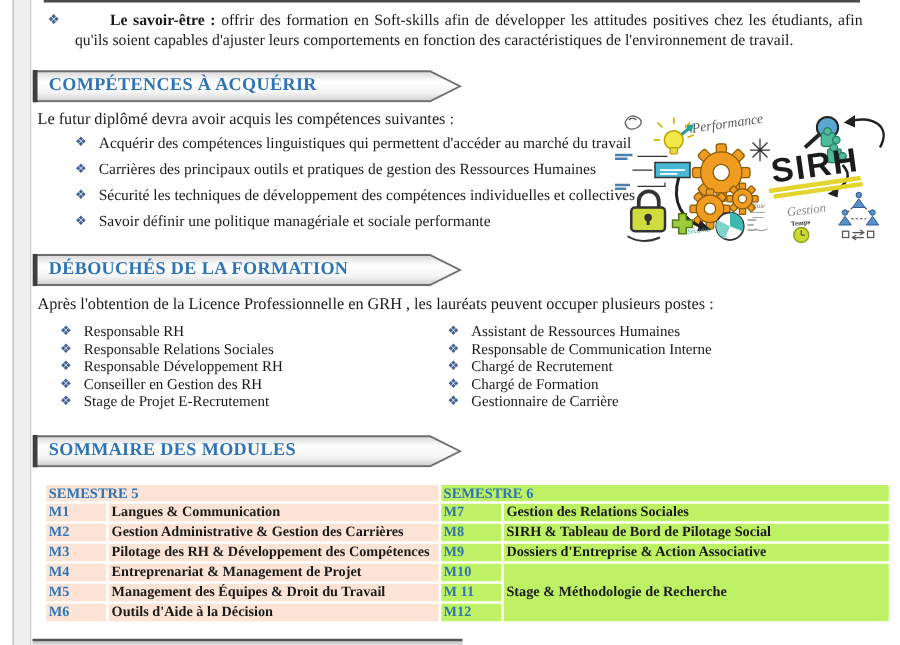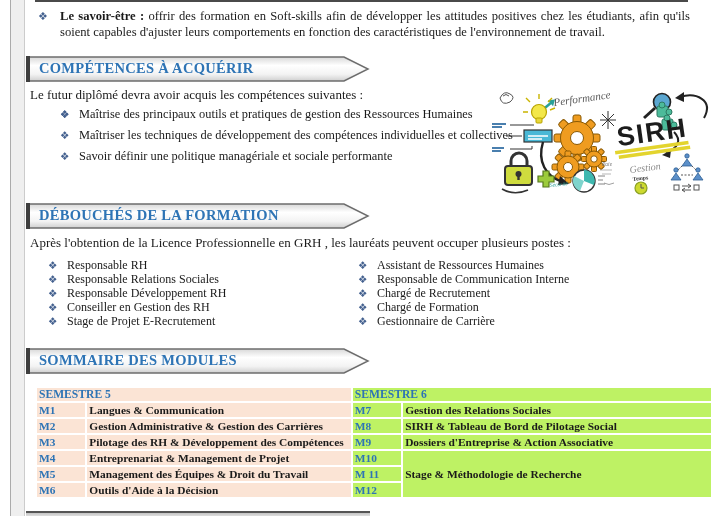--- a/index.html
+++ b/index.html
@@ -14,21 +14,21 @@
   .gutter-line-outer{position:absolute;left:10px;top:0;bottom:0;width:1px;background:#ababab;}
   .gutter-fill{position:absolute;left:11px;top:0;bottom:0;width:13px;background:#efefef;}
   .gutter-line-inner{position:absolute;left:24px;top:0;bottom:0;width:1px;background:#cccccc;}
   
   .top-cut{position:absolute;left:35px;top:0;width:653px;height:2px;background:#4a4a4a;}
 
   
   .intro{position:absolute;left:38px;top:8px;width:652px;font-size:12.6px;line-height:16px;text-align:justify;}
   .intro .bullet{position:absolute;left:0;top:0;color:#44618f;font-size:11px;}
   .intro .body{margin-left:22px;}
-  .intro b{font-weight:bold;}
+  .intro b{font-weight:bold;margin-left:28px;}
 
   
   .banner{position:absolute;left:26px;width:344px;height:26px;}
   .banner svg.shape{position:absolute;left:0;top:0;width:344px;height:26px;}
   .banner .label{
     position:absolute;left:13px;top:50%;transform:translateY(-54%);
     font-size:14.5px;font-weight:bold;color:#2e74b5;letter-spacing:.3px;white-space:nowrap;
   }
   
   .lead{position:absolute;left:30px;font-size:13px;font-weight:normal;white-space:nowrap;}
@@ -100,23 +100,23 @@
     <svg class="shape" viewBox="0 0 344 26" preserveAspectRatio="none">
       <polygon points="1,1 318,1 342,13 318,25 1,25" fill="url(#bannerGrad)" stroke="#6e6e6e" stroke-width="1.5"></polygon>
       <rect x="0" y="0" width="4" height="26" fill="#3f3f3f"></rect>
     </svg>
     <span class="label">COMPÉTENCES À ACQUÉRIR</span>
   </div>
 
   <div class="lead" style="top:87px">Le futur diplômé devra avoir acquis les compétences suivantes :</div>
 
   <ul class="dlist comp">
-    <li><span class="dm">❖</span></li>
-    <li><span class="dm">❖</span><span>Maîtrise des principaux outils et pratiques de gestion des Ressources Humaines</span></li>
-    <li><span class="dm">❖</span><span>Maîtriser les techniques de développement des compétences individuelles et collectives</span></li>
+    <li><span class="dm">❖</span><span>Acquérir des compétences linguistiques qui permettent d'accéder au marché du travail</span></li>
+    <li><span class="dm">❖</span><span>Carrières des principaux outils et pratiques de gestion des Ressources Humaines</span></li>
+    <li><span class="dm">❖</span><span>Sécurité les techniques de développement des compétences individuelles et collectives</span></li>
     <li><span class="dm">❖</span><span>Savoir définir une politique managériale et sociale performante</span></li>
   </ul>
 
   <div class="illus">
     <svg viewBox="0 0 228 112" width="228" height="112">
 
       <g transform="rotate(-8 65 20)">
         <text x="64" y="20" font-size="11" font-style="italic" fill="#5a5a5a" font-family="Liberation Serif, serif">Performance</text>
       </g>
       <path d="M50,26 L62,16" stroke="#2aa198" stroke-width="2.5" fill="none"></path>

